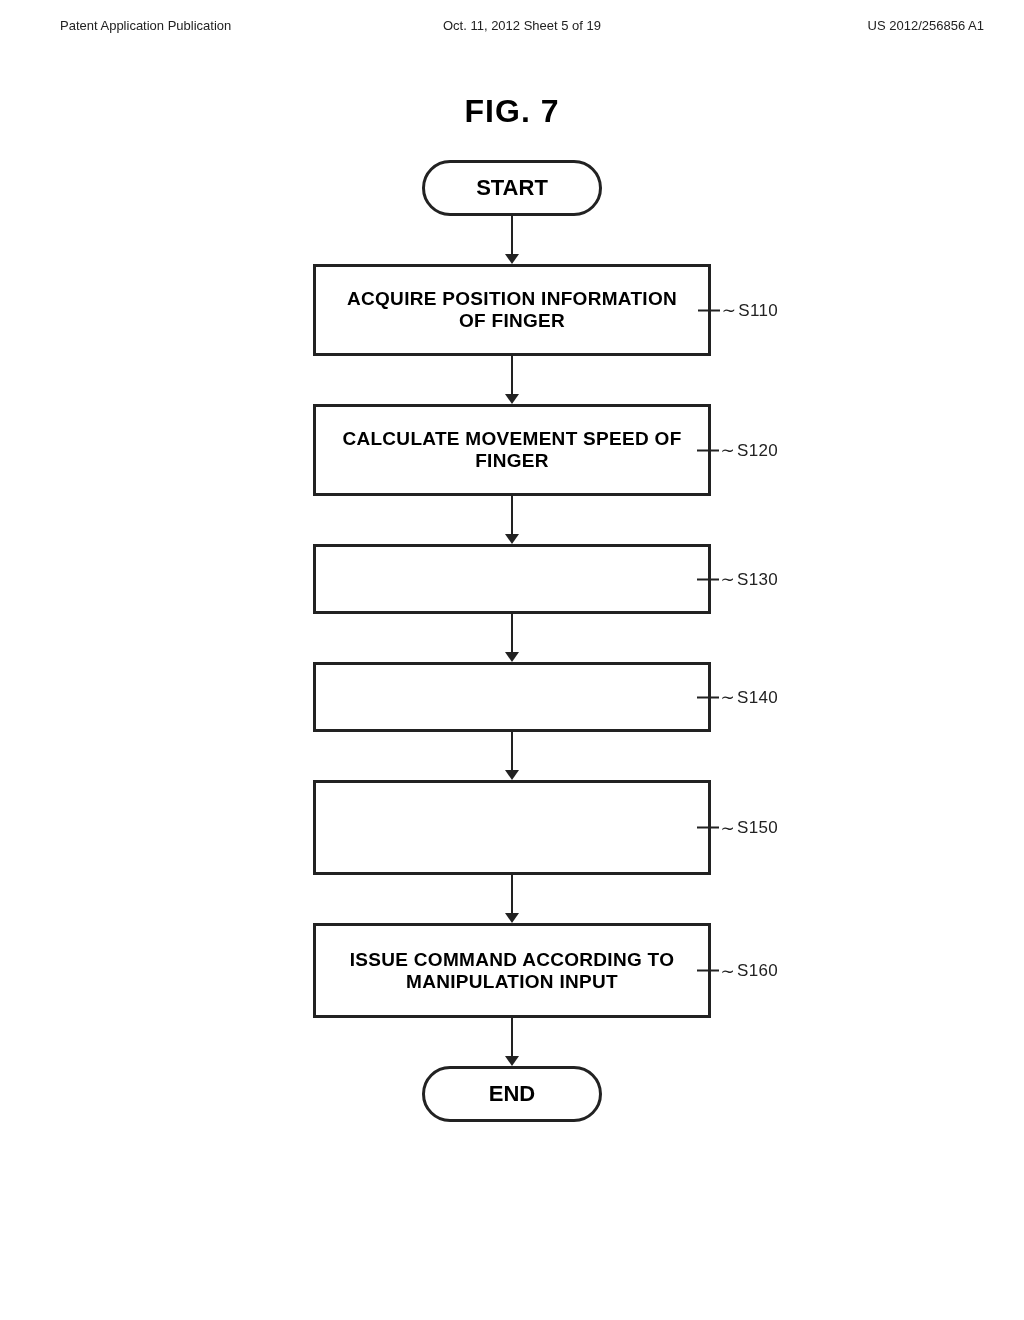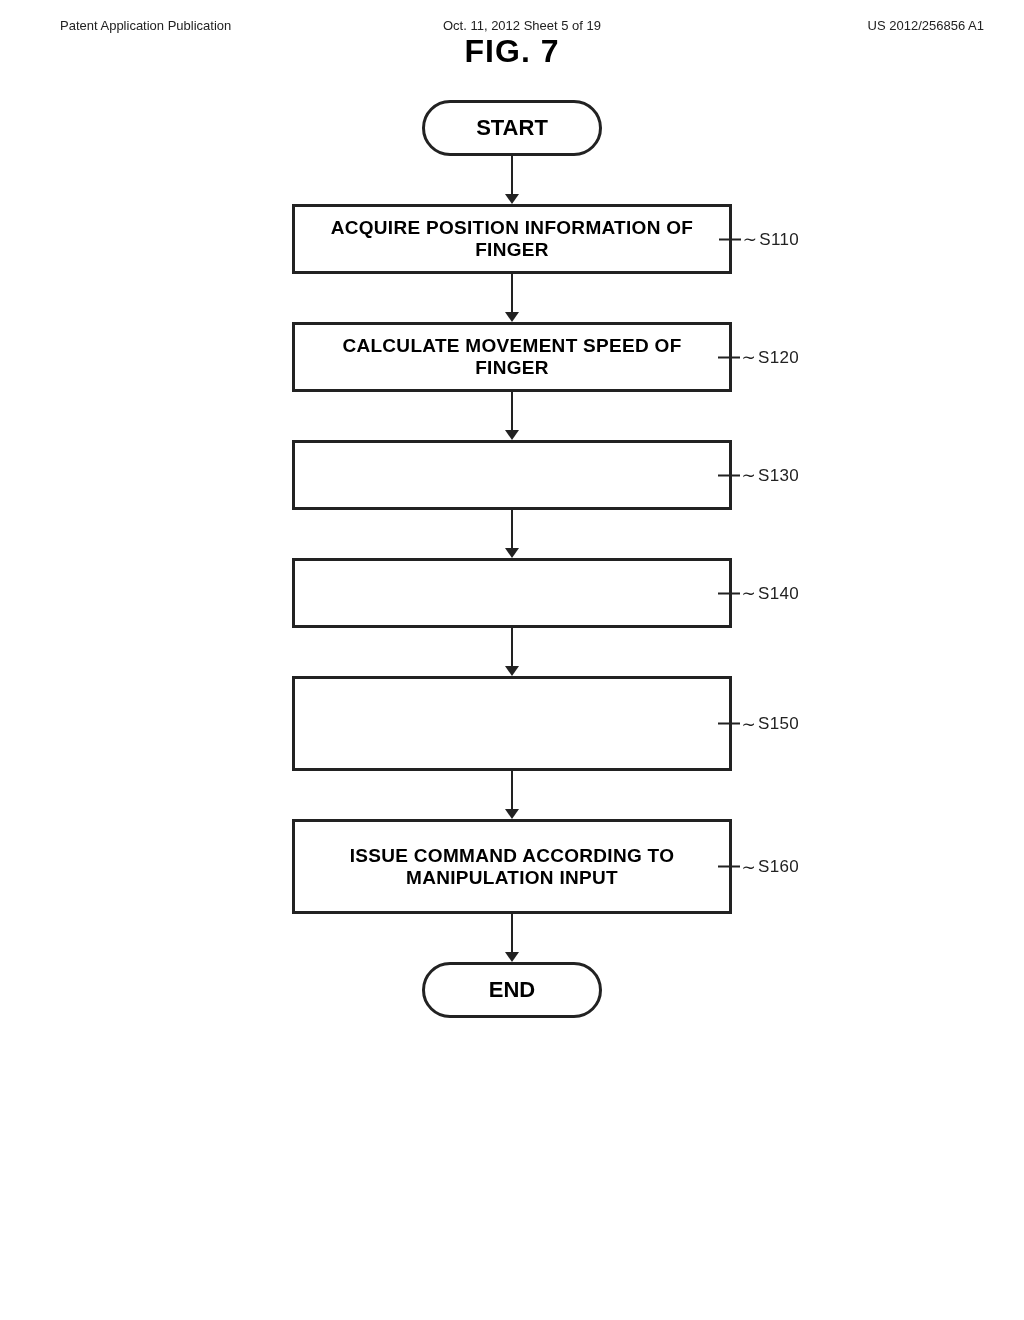--- a/index.html
+++ b/index.html
@@ -24,20 +24,21 @@
     .header-left, .header-center, .header-right {
       flex: 1;
     }
     .header-center { text-align: center; }
     .header-right { text-align: right; }
 
     .fig-title {
       text-align: center;
       font-size: 32px;
       font-weight: 900;
+      margin-top: 60px;
       letter-spacing: 1px;
     }
 
     .flowchart {
       display: flex;
       flex-direction: column;
       align-items: center;
       margin-top: 30px;
       position: relative;
     }
@@ -74,31 +75,31 @@
       align-items: center;
       justify-content: center;
       font-size: 22px;
       font-weight: 700;
       background: #fff;
       position: relative;
     }
 
     
     .rect-box {
-      width: 440px;
+      width: 398px;
       min-height: 70px;
       border: 3px solid #222;
       display: flex;
       align-items: center;
       justify-content: center;
       font-size: 19px;
       font-weight: 700;
       background: #fff;
       text-align: center;
-      padding: 10px 20px;
+      padding: 21px 20px;
       position: relative;
       letter-spacing: 0.3px;
     }
 
     
     .rect-box.tall {
       min-height: 95px;
     }
 
     

